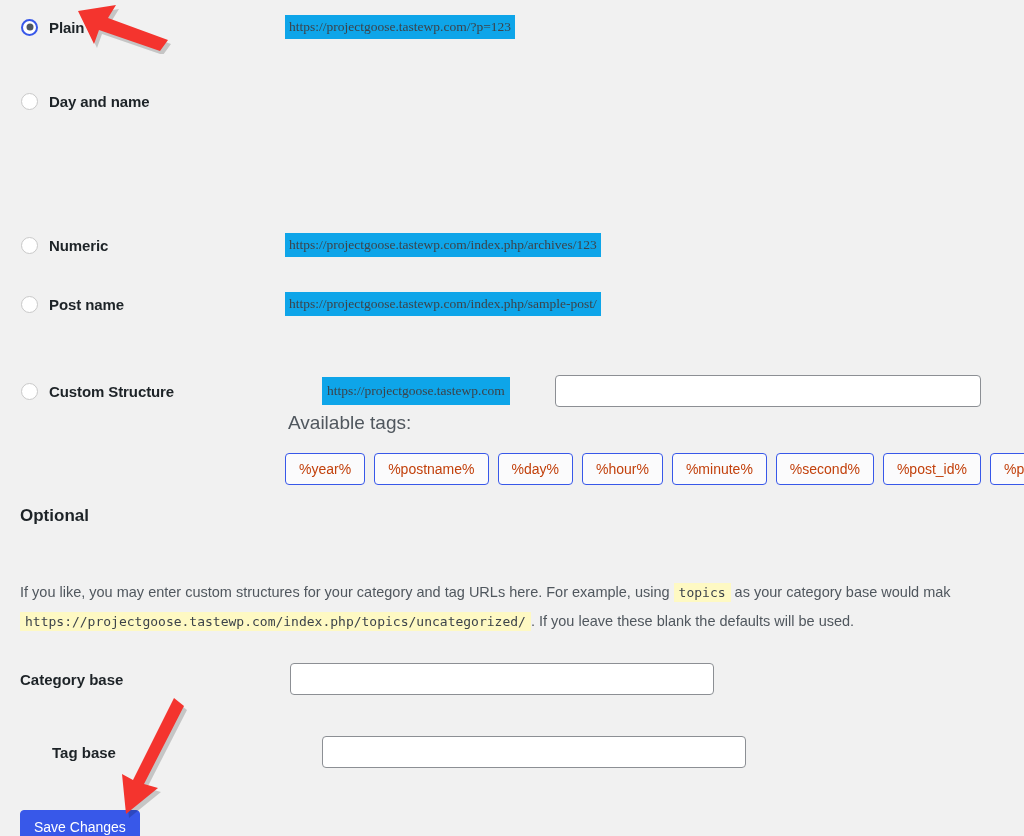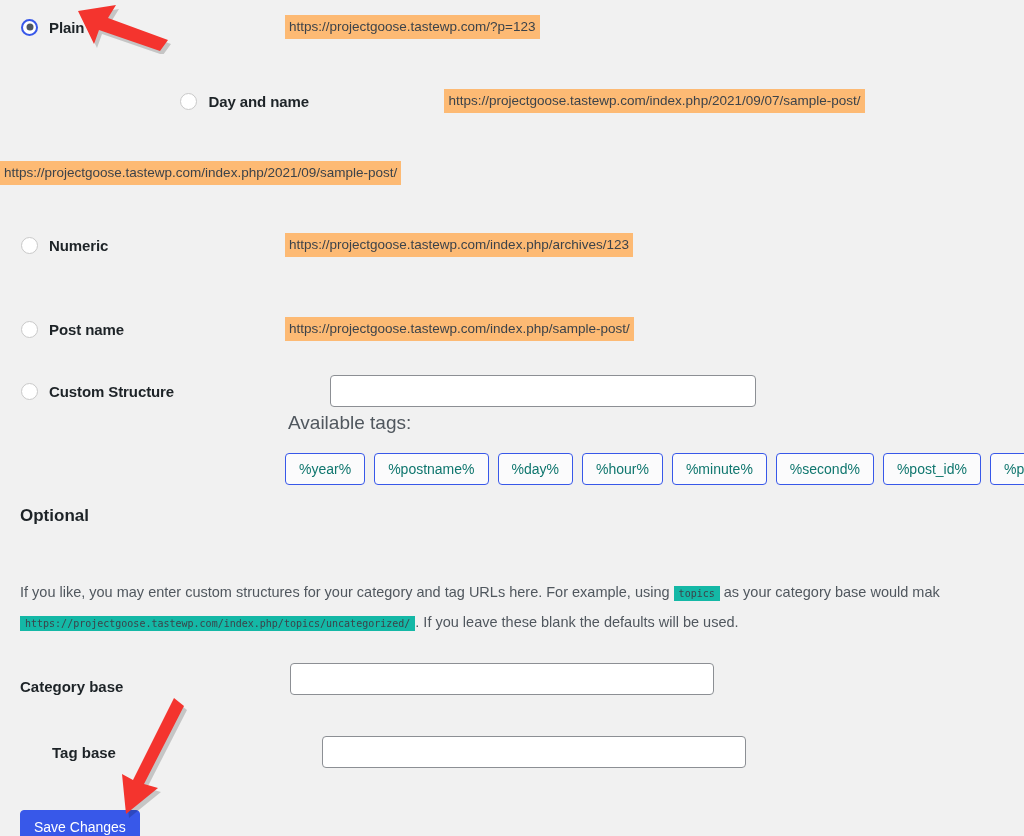--- a/index.html
+++ b/index.html
@@ -63,24 +63,24 @@
     transform: translate(-50%, -50%);
   }
   .radio-label {
     margin-left: 11px;
     font-size: 15px;
     font-weight: bold;
     color: #1d2327;
     letter-spacing: -0.1px;
   }
   .url-chip {
-    font-family: Liberation Sans, sans-serif;
+    font-family: Liberation Serif, serif;
     font-size: 13.5px;
     color: #3c434a;
-    background: #fdba74;
+    background: #0ea5e9;
     padding: 2px 4px;
     white-space: nowrap;
     line-height: 1.5;
   }
 
   
   #custom-structure-row .url-chip {
     padding: 4px 5px;
   }
   .custom-input {
@@ -107,21 +107,21 @@
   .tags-row {
     position: absolute;
     left: 285px;
     top: 453px;
     display: flex;
     gap: 9px;
     white-space: nowrap;
   }
   .tag-btn {
     border: 1px solid #3858e9;
-    color: #0f766e;
+    color: #c2410c;
     background: #fbfbfc;
     border-radius: 4px;
     font-size: 14px;
     font-family: "Liberation Sans", sans-serif;
     padding: 6px 13px;
     cursor: pointer;
     line-height: 1.3;
   }
 
   
@@ -141,22 +141,22 @@
     font-size: 14.5px;
     line-height: 28px;
     color: #50575e;
     white-space: nowrap;
   }
   .optional-text .line2 {
     display: block;
   }
   code.inline {
     font-family: "DejaVu Sans Mono", monospace;
-    font-size: 10px;
-    background: #14b8a6;
+    font-size: 13px;
+    background: #fef9c3;
     padding: 2px 5px;
     color: #3c434a;
   }
 
   
   .field-row {
     position: absolute;
     left: 0;
     width: 1024px;
     display: flex;
@@ -214,53 +214,52 @@
 <div class="page">
 
   <div class="perma-row" style="top:7px;">
     <div class="radio-cell">
       <span class="radio checked"></span>
       <span class="radio-label">Plain</span>
     </div>
     <span class="url-chip">https://projectgoose.tastewp.com/?p=123</span>
   </div>
 
-  <div class="perma-row" style="top:81px;justify-content:center;">
+  <div class="perma-row" style="top:81px;">
     <div class="radio-cell">
       <span class="radio"></span>
       <span class="radio-label">Day and name</span>
     </div>
-    <span class="url-chip">https://projectgoose.tastewp.com/index.php/2021/09/07/sample-post/</span>
   </div>
 
   <div class="perma-row" style="top:153px;">
-    <span class="url-chip">https://projectgoose.tastewp.com/index.php/2021/09/sample-post/</span>
   </div>
 
   <div class="perma-row" style="top:225px;">
     <div class="radio-cell">
       <span class="radio"></span>
       <span class="radio-label">Numeric</span>
     </div>
     <span class="url-chip">https://projectgoose.tastewp.com/index.php/archives/123</span>
   </div>
 
-  <div class="perma-row" style="top:309px;">
+  <div class="perma-row" style="top:284px;">
     <div class="radio-cell">
       <span class="radio"></span>
       <span class="radio-label">Post name</span>
     </div>
     <span class="url-chip">https://projectgoose.tastewp.com/index.php/sample-post/</span>
   </div>
 
   <div class="perma-row" id="custom-structure-row" style="top:371px;gap:37px;">
     <div class="radio-cell">
       <span class="radio"></span>
       <span class="radio-label">Custom Structure</span>
     </div>
+    <span class="url-chip">https://projectgoose.tastewp.com</span>
     <input class="custom-input" type="text" value="" style="">
   </div>
 
   <div class="available-tags-label">Available tags:</div>
 
   <div class="tags-row">
     <button class="tag-btn">%year%</button>
     <button class="tag-btn">%postname%</button>
     <button class="tag-btn">%day%</button>
     <button class="tag-btn">%hour%</button>
@@ -274,21 +273,21 @@
 
   <div class="optional-text">
     <span>If you like, you may enter custom structures for your category and tag URLs here. For example, using</span>
     <code class="inline">topics</code>
     <span>as your category base would mak</span>
     <span class="line2">
       <code class="inline">https://projectgoose.tastewp.com/index.php/topics/uncategorized/</code><span>. If you leave these blank the defaults will be used.</span>
     </span>
   </div>
 
-  <div class="field-row" style="top:663px;align-items:flex-end;">
+  <div class="field-row" style="top:663px;">
     <span class="field-label">Category base</span>
     <input class="base-input" type="text" value="" style="">
   </div>
 
   <div class="field-row" style="top:736px;padding-left:32px;">
     <span class="field-label">Tag base</span>
     <input class="base-input" type="text" value="" style="">
   </div>
 
   <button class="save-btn">Save Changes</button>

